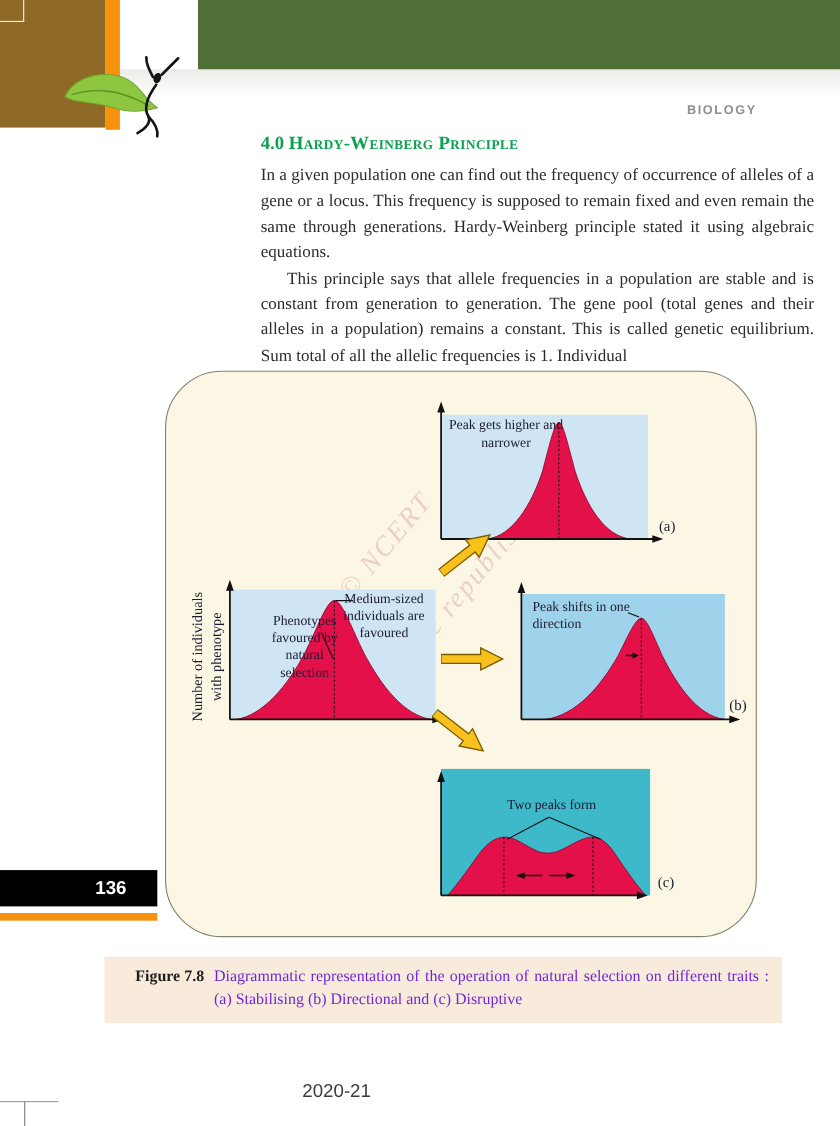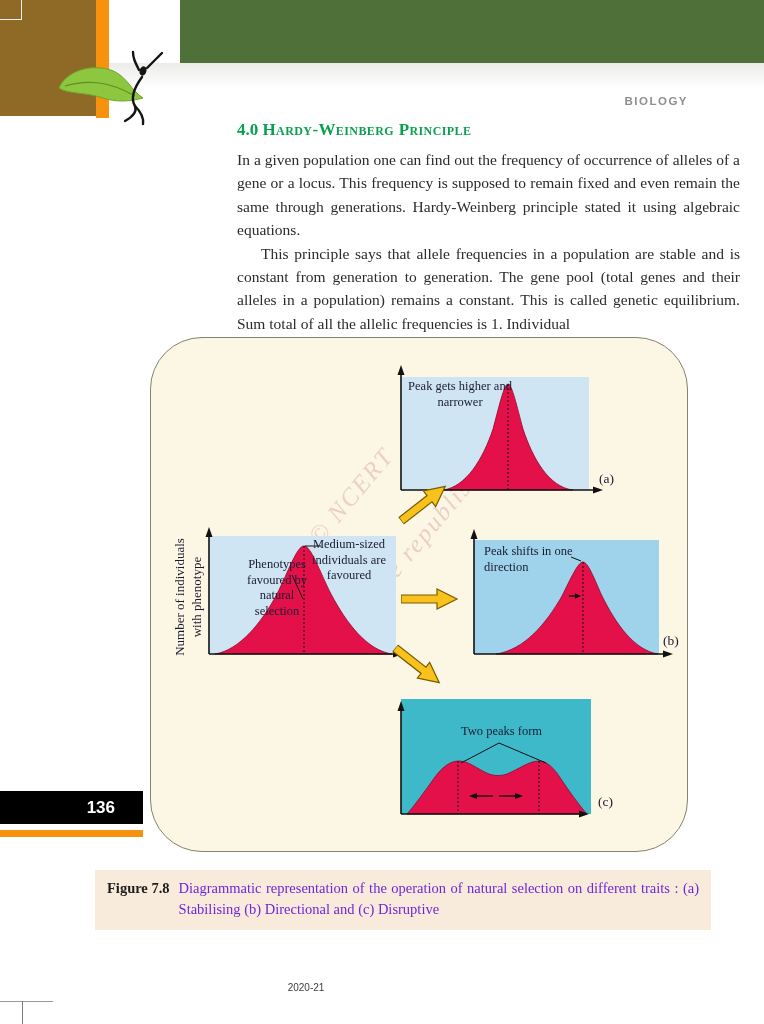--- a/index.html
+++ b/index.html
@@ -40,25 +40,25 @@
   .yaxis-label{left:-30px;top:242px;width:136px;height:34px;transform:rotate(-90deg);
     font-size:13px;line-height:16.5px;text-align:center;color:#1b1b30;}
 
   
   .pageno-bar{left:0;top:791px;width:143px;height:33px;background:#000000;z-index:3;
     color:#ffffff;font-family:"Liberation Sans",sans-serif;font-weight:bold;font-size:17px;
     display:flex;align-items:center;justify-content:flex-end;padding-right:0;box-sizing:border-box;}
   .pageno-bar span{margin-right:28px;}
   .pageno-strip{left:0;top:830px;width:143px;height:7px;background:#f6920e;z-index:3;}
   .caption{left:95px;top:870px;width:616px;background:#f9ebdc;box-sizing:border-box;
-    padding:8px 12px 10px 12px;display:flex;gap:9px;font-size:14.5px;line-height:21px;}
+    padding:8px 12px 10px 28px;display:flex;gap:9px;font-size:14.5px;line-height:21px;}
   .caption .cap-label{font-weight:bold;white-space:nowrap;color:#1d1d1d;}
   .caption .cap-text{flex:1;text-align:justify;color:#6d28d9;}
   .year{left:0;top:982px;width:612px;text-align:center;font-family:"Liberation Sans",sans-serif;
-    font-size:10px;color:#3c3c3c;}
+    font-size:17px;color:#3c3c3c;}
   .mark-bot-h{left:0;top:1001px;width:53px;height:1px;background:#9a9a9a;}
   .mark-bot-v{left:22px;top:1001px;width:1px;height:23px;background:#7c7c7c;}
 </style>
 </head>
 <body>
 
 <div class="abs header-fade"></div>
 <div class="abs brown-block"></div>
 <div class="abs orange-stripe"></div>
 <div class="abs green-bar"></div>

